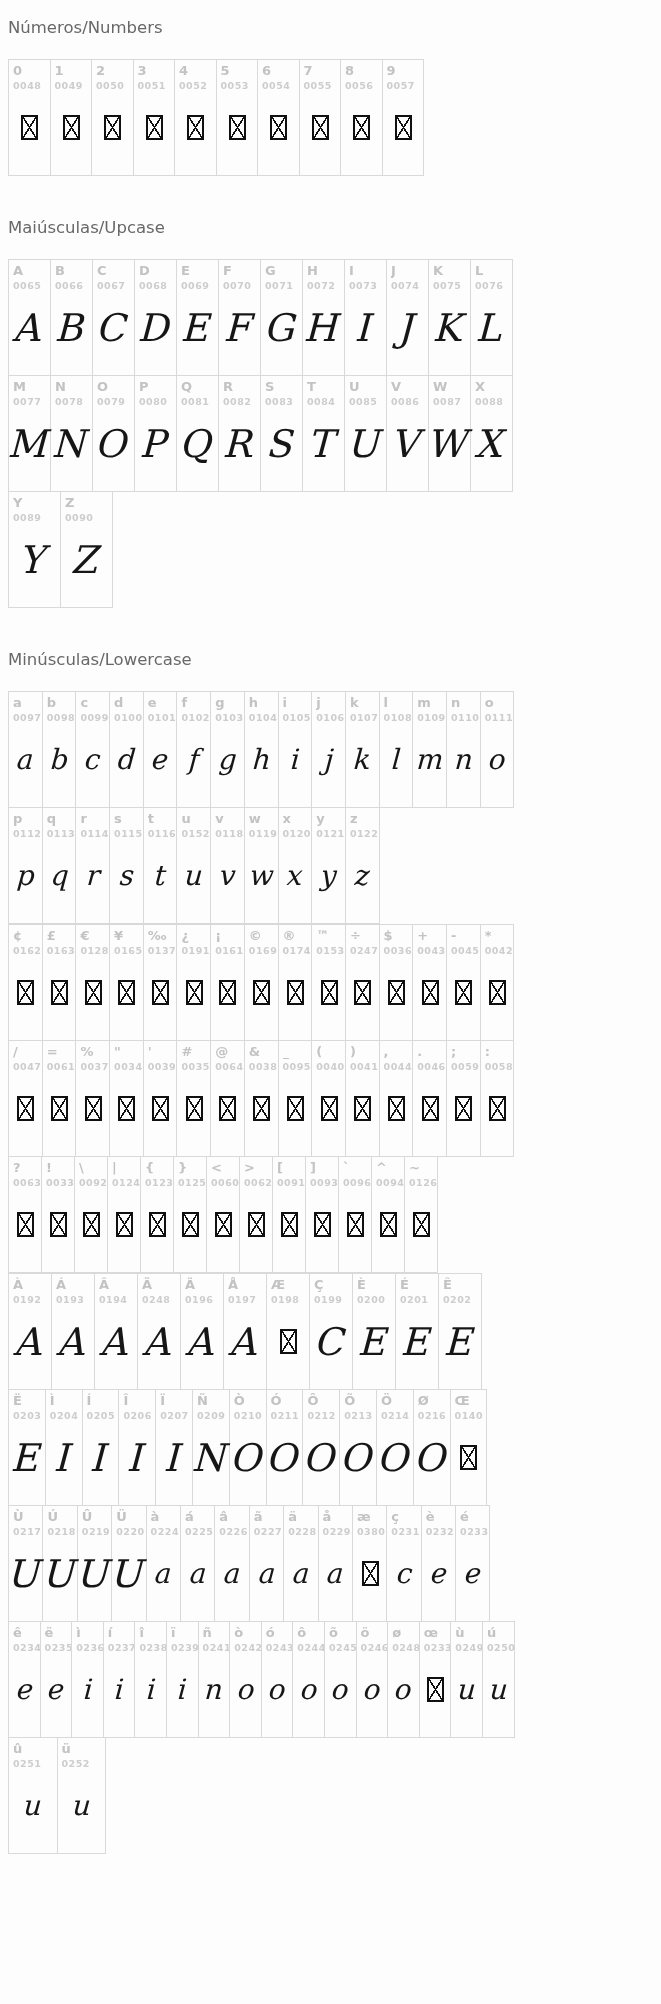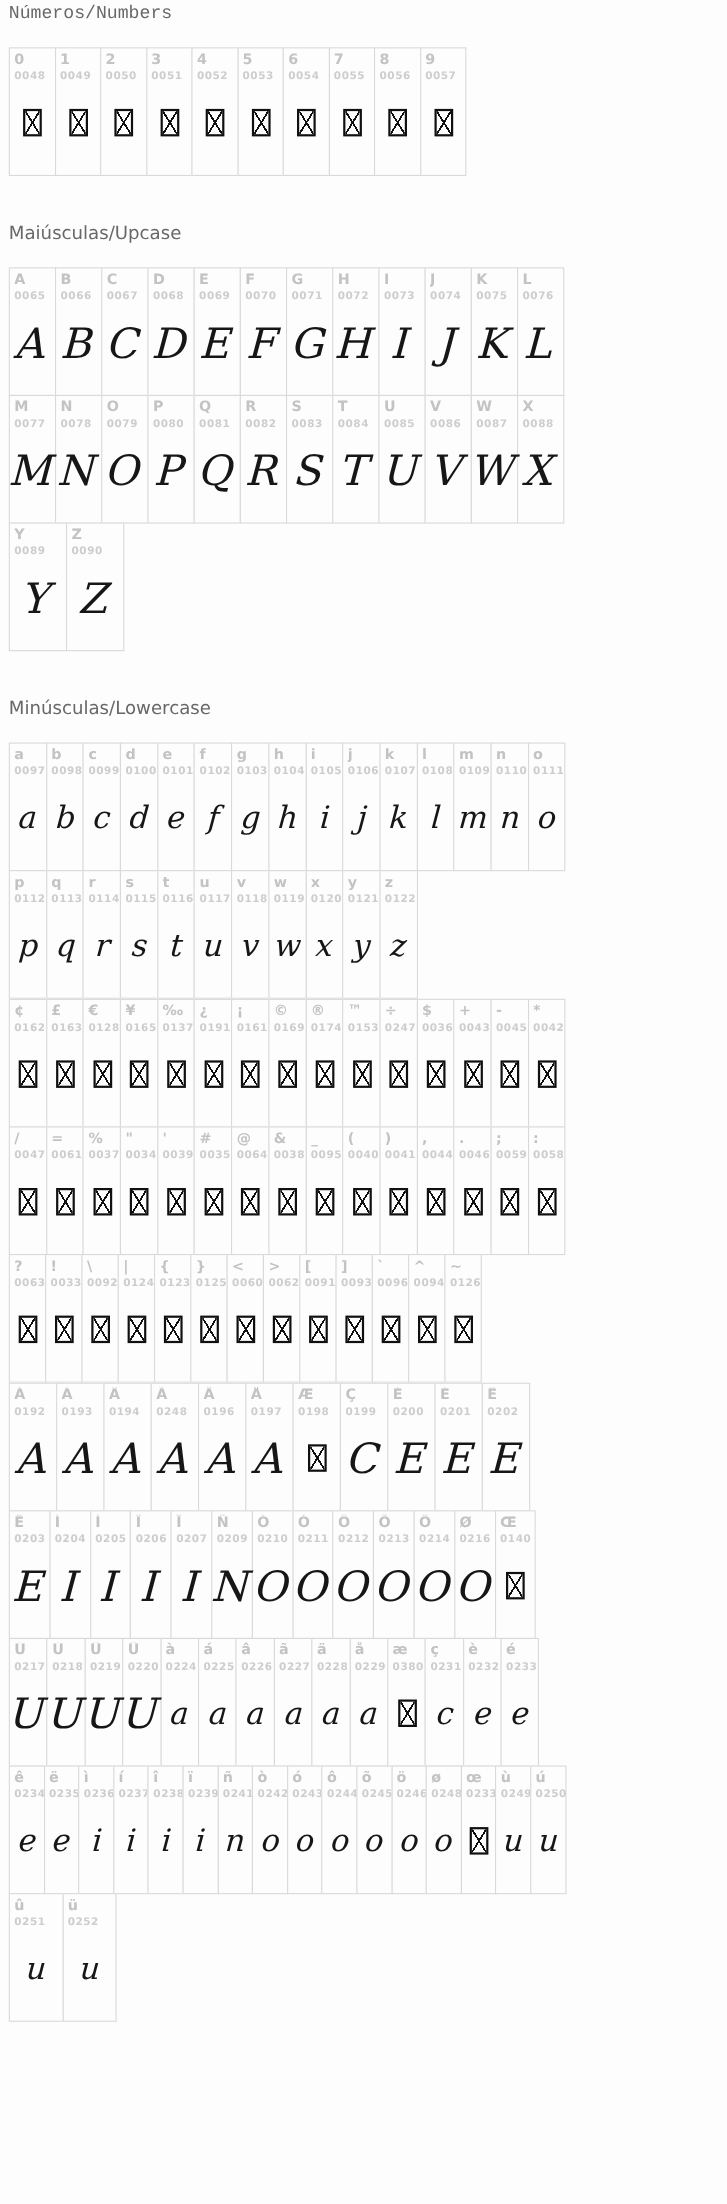--- a/index.html
+++ b/index.html
@@ -8,21 +8,21 @@
     background:#fdfdfd;
     font-family:"DejaVu Sans", sans-serif;
     padding:2px 0 0 8px;box-sizing:border-box;
   }
   .section{}
   .section h2{
     font-size:16.5px;font-weight:normal;color:#686868;
     margin:42px 0 22px 0;line-height:19px;
     font-family:"DejaVu Sans", sans-serif;
   }
-  .section:first-child h2{margin-top:0;font-family:Liberation Mono, monospace;}
+  .section:first-child h2{margin-top:16px;}
   .grid{}
   .row{display:flex;}
   .row + .row{margin-top:-1px;}
   .cell{
     box-sizing:border-box;height:117px;background:#fdfdfd;
     border:1px solid #d9d9d9;
     padding:3px 3px 4px 4px;
     display:flex;flex-direction:column;
     flex:0 0 auto;
   }
@@ -465,21 +465,21 @@
           </div>
           <div class="cell" style="width: 34.7px;">
             <div class="ch">t</div>
             <div class="code">0116</div>
             <div class="gw">
               <span class="glyph lo">t</span>
             </div>
           </div>
           <div class="cell" style="width: 34.7px;">
             <div class="ch">u</div>
-            <div class="code">0117</div>
+            <div class="code">0152</div>
             <div class="gw">
               <span class="glyph lo">u</span>
             </div>
           </div>
           <div class="cell" style="width: 34.7px;">
             <div class="ch">v</div>
             <div class="code">0118</div>
             <div class="gw">
               <span class="glyph lo">v</span>
             </div>

